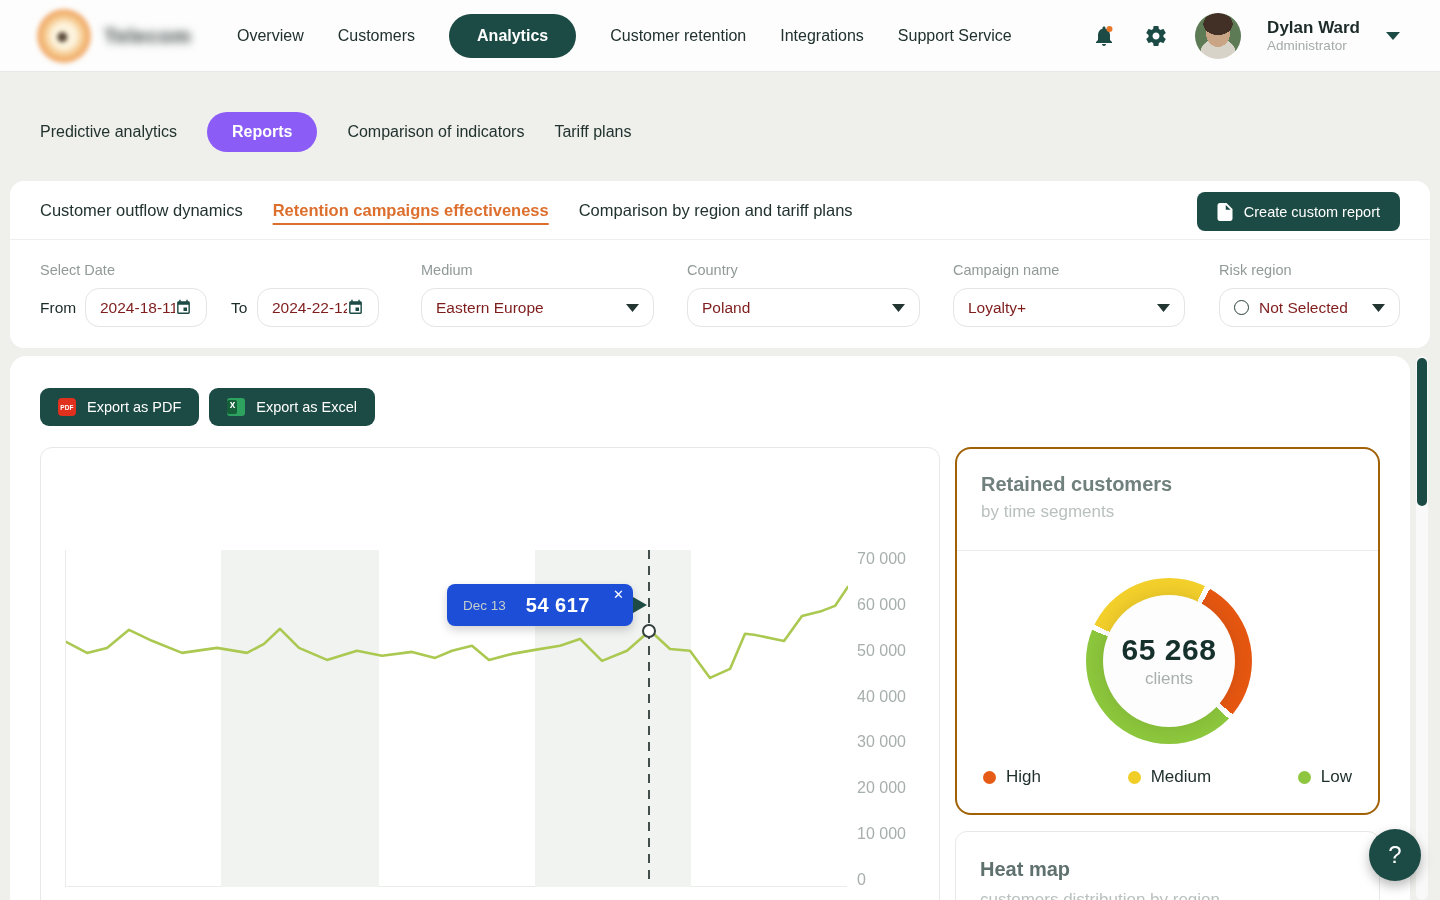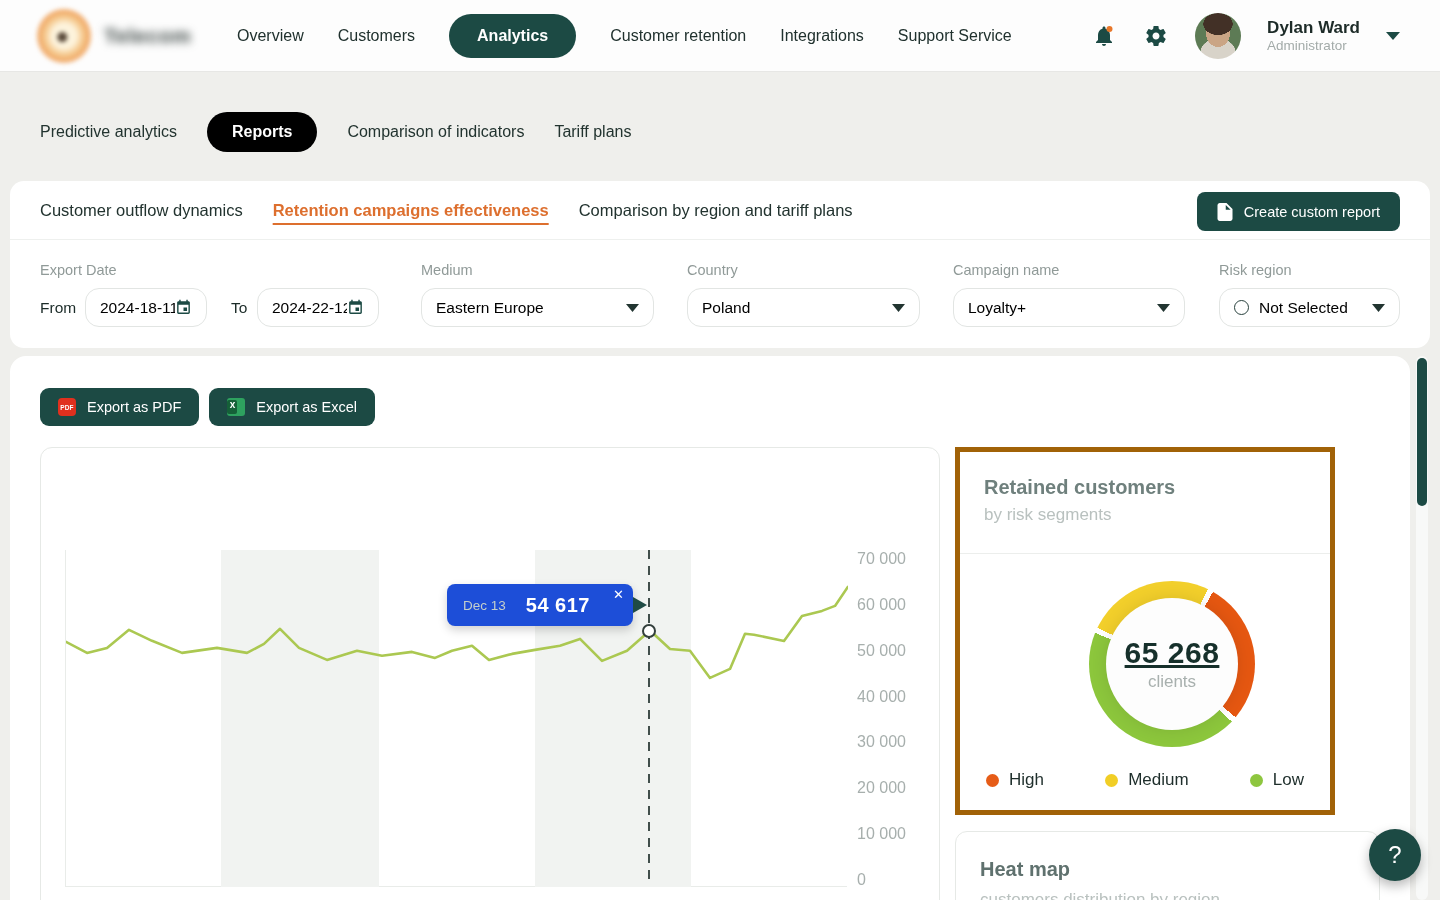--- a/index.html
+++ b/index.html
@@ -36,39 +36,39 @@
       radial-gradient(ellipse 38% 28% at 50% 84%, #d8d3c9 0 99%, rgba(0,0,0,0) 100%);
     cursor:pointer; }
   .user-block { display:flex; flex-direction:column; line-height:1.25; }
   .user-name { font-size:17px; font-weight:600; color:#1d2b28; }
   .user-role { font-size:13.5px; color:#a3aba9; }
   .chev { display:flex; align-items:center; cursor:pointer; }
 
   
   .tabs-row { position:absolute; left:40px; top:112px; height:40px; display:flex; align-items:center; gap:30px; }
   .tab { font-size:16px; font-weight:500; color:#22332f; cursor:pointer; white-space:nowrap; }
-  .tab.active { background:#000000; color:#fff; padding:11px 25px; border-radius:999px; font-weight:600; }
+  .tab.active { background:#8b5cf6; color:#fff; padding:11px 25px; border-radius:999px; font-weight:600; }
 
   
   .card1 { position:absolute; left:10px; top:181px; width:1420px; height:167px;
     background:#ffffff; border-radius:14px; }
   .report-nav { position:absolute; left:0; top:0; width:100%; height:59px;
     display:flex; align-items:center; gap:30px; padding-left:30px;
     border-bottom:1px solid #eef0ee; }
   .report-nav-item { font-size:16.5px; font-weight:500; color:#22332f; cursor:pointer; white-space:nowrap; }
   .report-nav-item.active { color:#dd6f2e; font-weight:700;
     text-decoration:underline; text-decoration-thickness:2px; text-underline-offset:7px; }
   .create-btn { position:absolute; right:30px; top:11px; height:39px; padding:0 20px;
     background:#1c4a44; color:#fff; border:none; border-radius:8px;
     display:flex; align-items:center; gap:11px; font-size:14.5px; font-family:inherit; cursor:pointer; }
 
   .filter-label { position:absolute; top:81px; font-size:14.5px; color:#909a98; }
   .control { position:absolute; top:107px; height:39px; background:#fff;
     border:1px solid #e2e5e3; border-radius:14px; display:flex; align-items:center;
-    padding:0 14px; font-size:15.5px; color:#000000; cursor:pointer; }
+    padding:0 14px; font-size:15.5px; color:#7f1d1d; cursor:pointer; }
   .control .value { flex:1; white-space:nowrap; overflow:hidden; }
   .inline-word { position:absolute; top:107px; height:39px; display:flex; align-items:center; font-size:15.5px; color:#1b2b28; }
   .caret { margin-left:10px; flex:0 0 auto; display:flex; }
   .radio-ring { width:15px; height:15px; border:1.5px solid #28413d; border-radius:50%; margin-right:10px; flex:0 0 auto; }
 
   
   .card2 { position:absolute; left:10px; top:356px; width:1400px; height:560px;
     background:#ffffff; border-radius:16px; }
 
   .export-row { position:absolute; left:40px; top:388px; display:flex; gap:10px; }
@@ -101,30 +101,30 @@
   .tooltip { position:absolute; left:406px; top:136px; width:186px; height:42px;
     background:#1d4ed8; border-radius:8px; display:flex; align-items:center; padding:0 16px;
     box-shadow:0 4px 10px rgba(0,0,0,.18); }
   .tooltip::after { content:""; position:absolute; left:100%; top:13px;
     border-left:14px solid #1f4b45; border-top:8px solid rgba(0,0,0,0); border-bottom:8px solid rgba(0,0,0,0); }
   .tt-date { font-size:13.5px; color:#c3cecb; margin-right:20px; }
   .tt-value { font-size:20px; font-weight:bold; color:#ffffff; letter-spacing:.5px;text-align:center; }
   .tt-close { position:absolute; top:3px; right:9px; color:#ffffff; font-size:13px; cursor:pointer; }
 
   
-  .right-card { position:absolute; left:955px; top:447px; width:380px; height:368px;
-    background:#fff; border:5px solid #a16207; border-radius:0; }
+  .right-card { position:absolute; left:955px; top:447px; width:425px; height:368px;
+    background:#fff; border:2px solid #a16207; border-radius:16px; }
   .rc-title { position:absolute; left:24px; top:24px; font-size:20px; font-weight:bold; color:#6f807d; }
   .rc-sub { position:absolute; left:24px; top:53px; font-size:17px; color:#b9c1bf; }
   .rc-div { position:absolute; left:0; top:101px; width:100%; border-top:1px solid #eceeec; }
   .donut { position:absolute; left:129px; top:129px; width:166px; height:166px; border-radius:50%; }
   .donut-hole { position:absolute; left:146px; top:146px; width:132px; height:132px; border-radius:50%;
     background:#fdfdfd; box-shadow:0 0 16px rgba(0,0,0,.10);
     display:flex; flex-direction:column; align-items:center; justify-content:center; }
-  .donut-value { font-size:30px; font-weight:bold; color:#16302b; letter-spacing:.5px;text-decoration:underline; }
+  .donut-value { font-size:30px; font-weight:bold; color:#16302b; letter-spacing:.5px; }
   .donut-caption { font-size:17px; color:#a8b0ae; margin-top:2px; }
   .legend { position:absolute; left:0; top:318px; width:100%; display:flex; justify-content:space-between; padding:0 26px; }
   .legend-item { display:flex; align-items:center; gap:10px; font-size:17px; color:#1e2e2b; }
   .legend-dot { width:13px; height:13px; border-radius:50%; }
 
   
   .heat-card { position:absolute; left:955px; top:831px; width:425px; height:110px;
     background:#fff; border:1px solid #e6e9e6; border-radius:12px; }
   .heat-title { position:absolute; left:24px; top:26px; font-size:20px; font-weight:bold; color:#5f716e; }
   .heat-sub { position:absolute; left:24px; top:58px; font-size:17px; color:#b9c1bf; }
@@ -197,21 +197,21 @@
     </div>
     <button class="create-btn">
       <span>
         <svg width="16" height="18" viewBox="0 0 20 24">
           <path fill="#ffffff" d="M12 0H3C1.35 0 0 1.35 0 3v18c0 1.65 1.35 3 3 3h14c1.65 0 3-1.35 3-3V8l-8-8zm-1 9V2.5L17.5 9H11z"></path>
         </svg>
       </span>
       <span>Create custom report</span>
     </button>
 
-    <span class="filter-label" style="left:30px">Export Date</span>
+    <span class="filter-label" style="left:30px">Select Date</span>
     <span class="filter-label" style="left:411px">Medium</span>
     <span class="filter-label" style="left:677px">Country</span>
     <span class="filter-label" style="left:943px">Campaign name</span>
     <span class="filter-label" style="left:1209px">Risk region</span>
 
     <span class="inline-word" style="left:30px">From</span>
     <div class="control" style="left:75px; width:122px">
       <span class="value">2024-18-11</span>
       <span>
         <svg width="17" height="17" viewBox="0 0 24 24">
@@ -303,21 +303,21 @@
 
     <div class="tooltip">
       <span class="tt-date">Dec 13</span>
       <span class="tt-value">54 617</span>
       <span class="tt-close">✕</span>
     </div>
   </div>
 
   <div class="right-card">
     <span class="rc-title">Retained customers</span>
-    <span class="rc-sub">by risk segments</span>
+    <span class="rc-sub">by time segments</span>
     <div class="rc-div"></div>
 
     <div class="donut" style="background: conic-gradient(from 296deg, rgb(242, 207, 43) 0deg, rgb(242, 207, 43) 89.6deg, rgb(255, 255, 255) 89.6deg, rgb(255, 255, 255) 93.6deg, rgb(229, 87, 17) 93.6deg, rgb(229, 87, 17) 194deg, rgb(255, 255, 255) 194deg, rgb(255, 255, 255) 198deg, rgb(140, 198, 60) 198deg, rgb(140, 198, 60) 356deg, rgb(255, 255, 255) 356deg, rgb(255, 255, 255) 360deg);"></div>
     <div class="donut-hole">
       <span class="donut-value">65 268</span>
       <span class="donut-caption">clients</span>
     </div>
 
     <div class="legend">
       <span class="legend-item">

